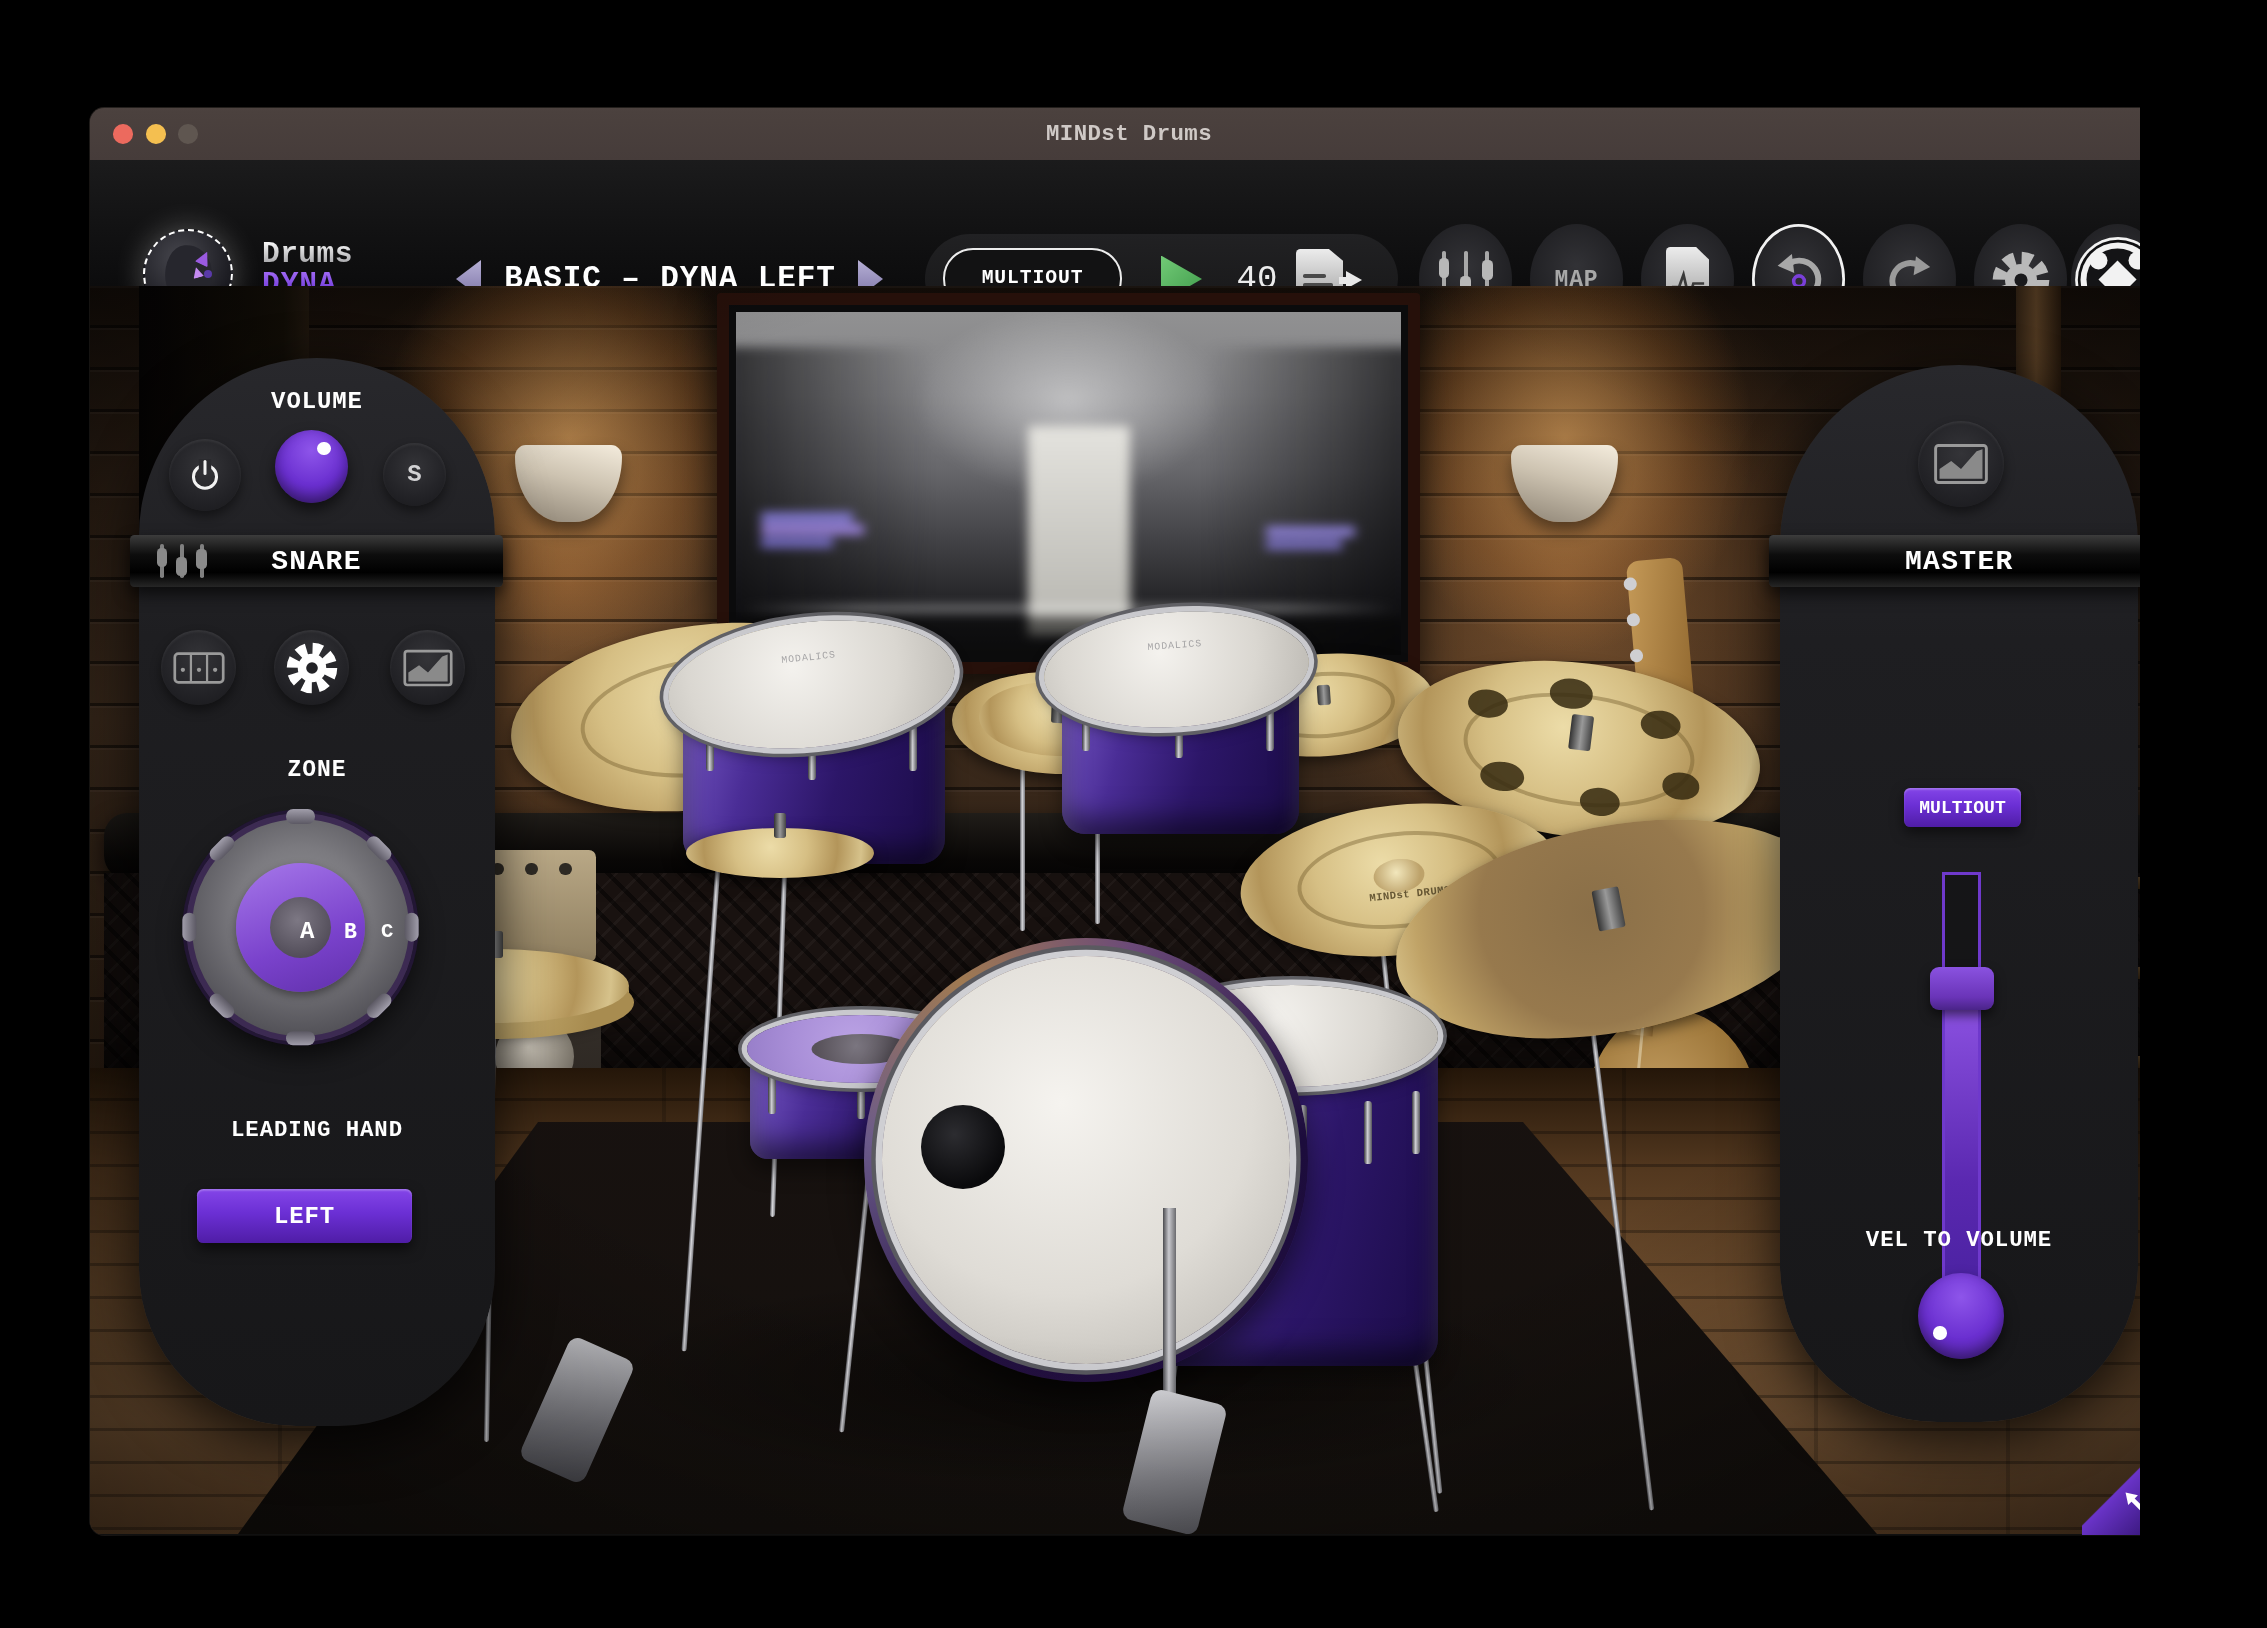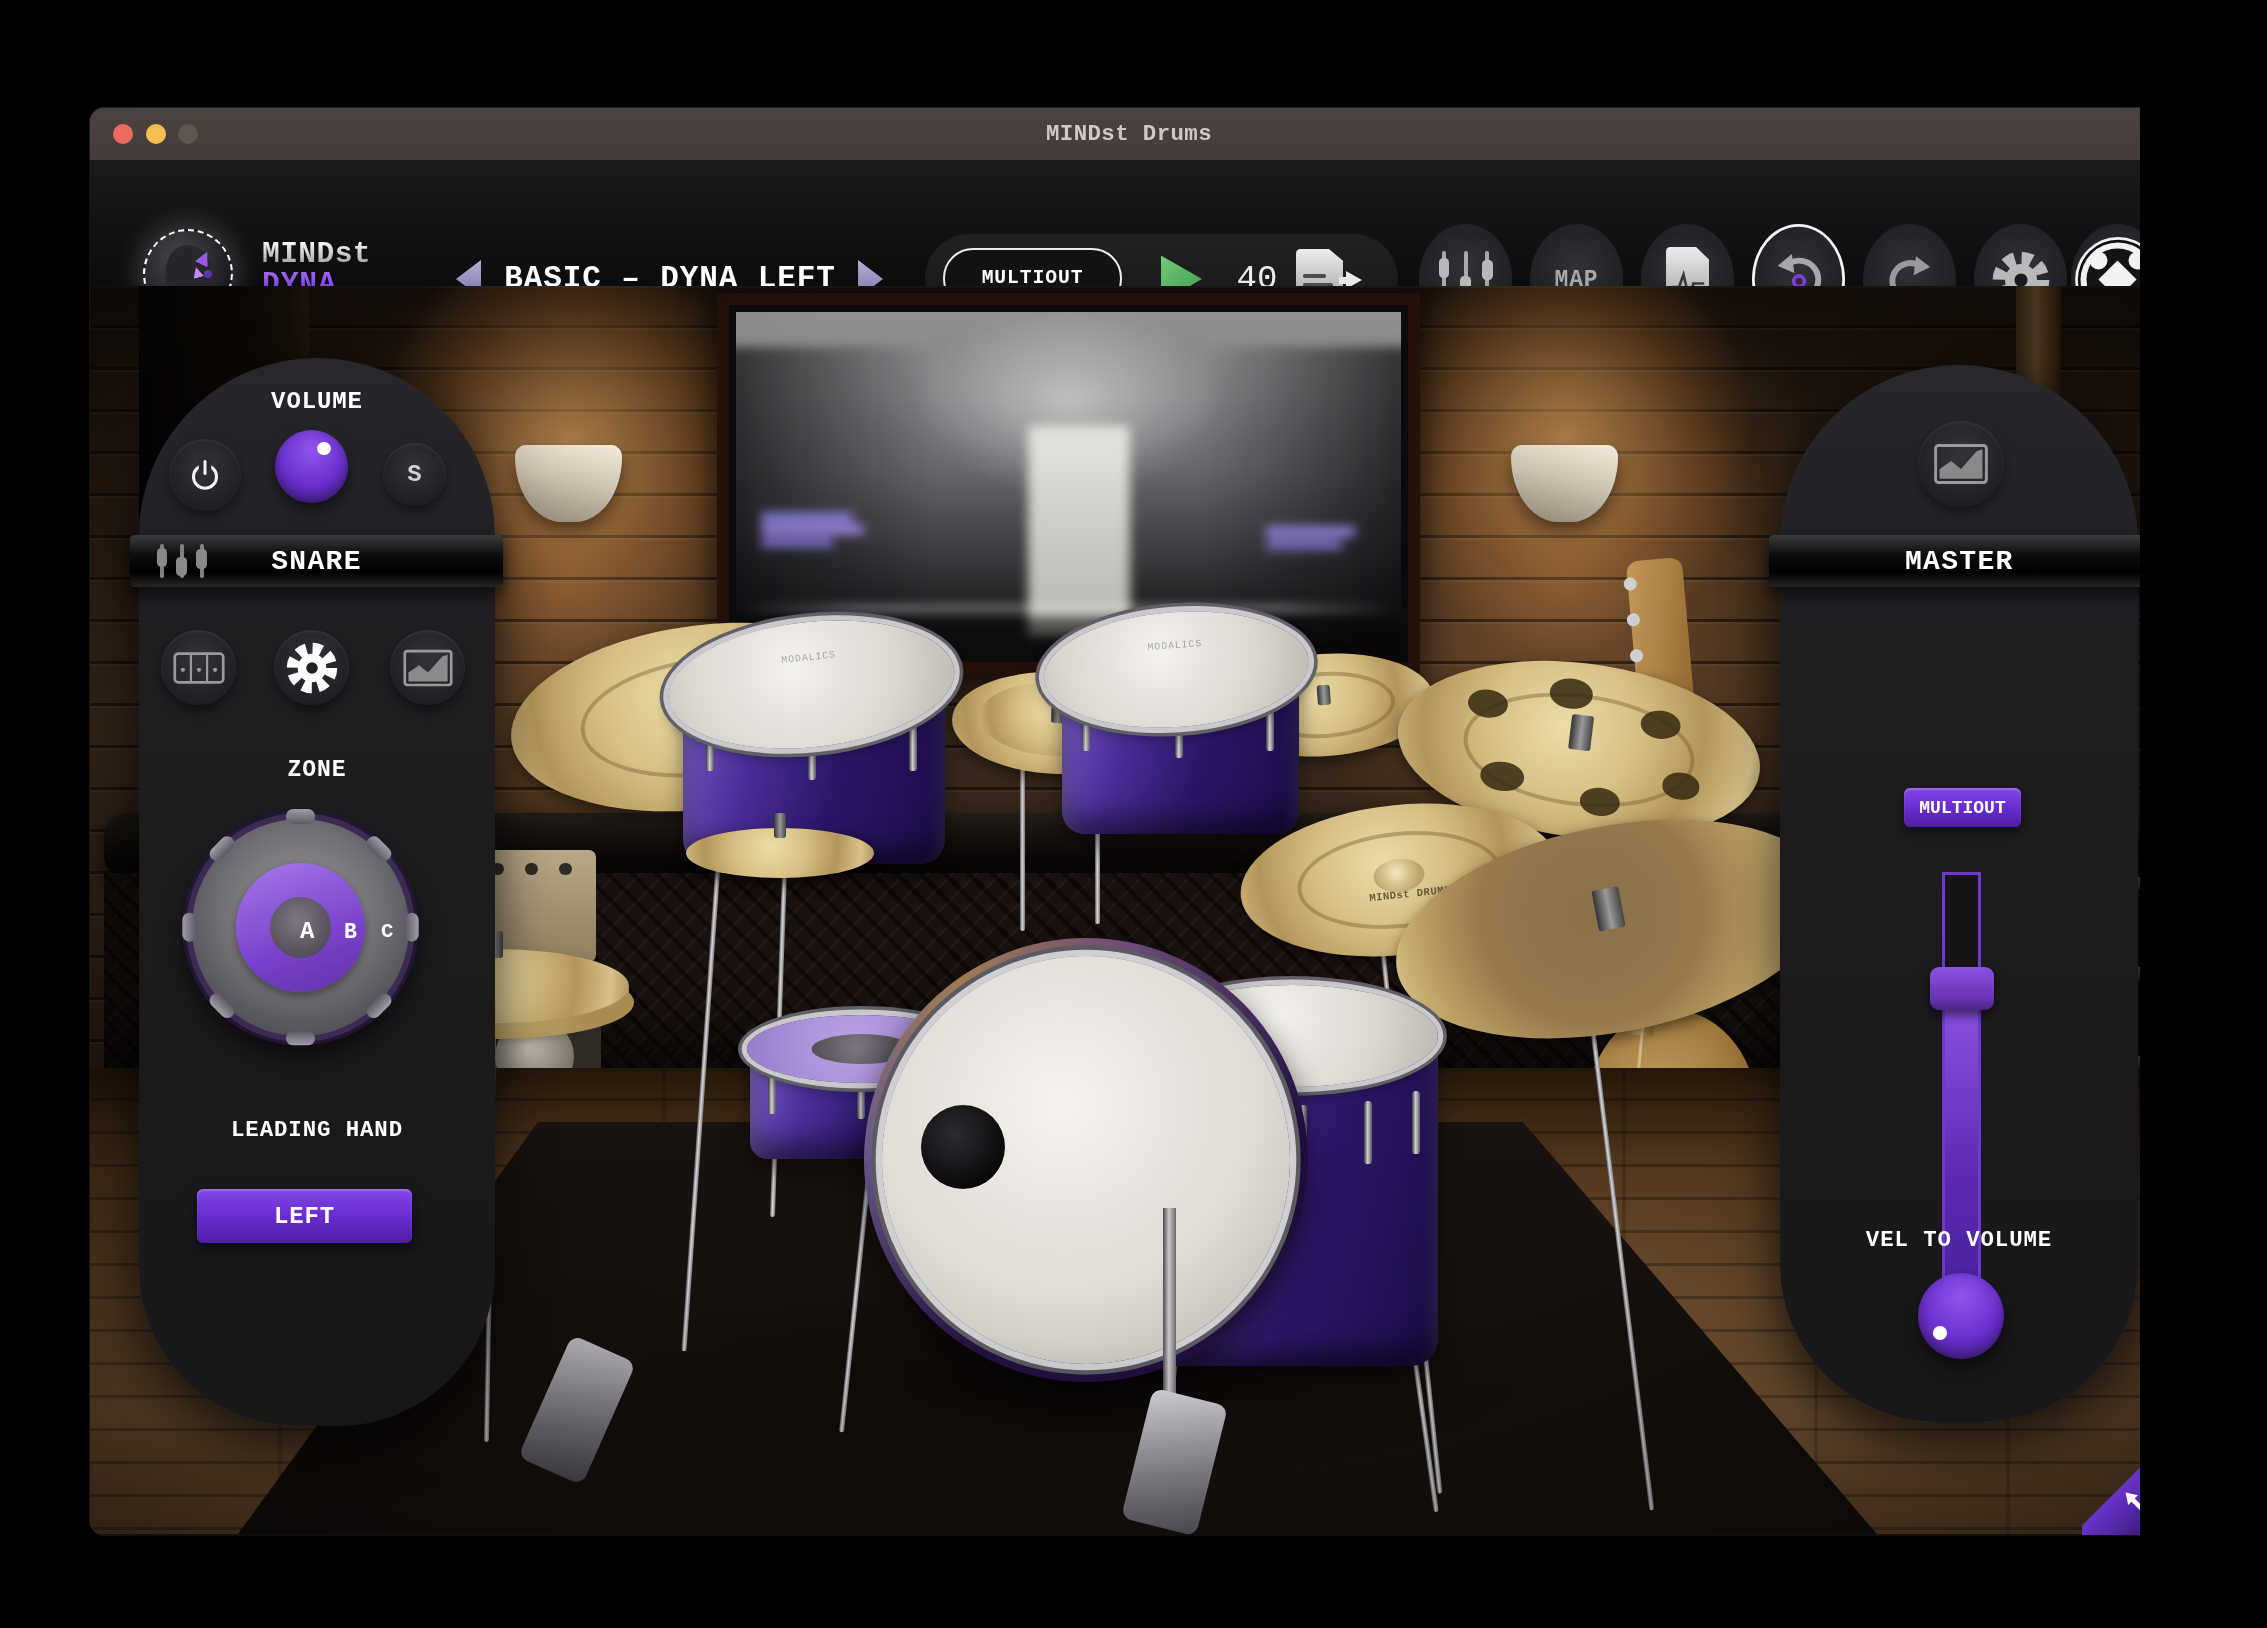--- a/index.html
+++ b/index.html
@@ -239,21 +239,21 @@
     </div>
 
     <div class="toolbar">
       <div class="logo-badge">
         <div class="brain"></div>
         <div class="spark sp1"></div>
         <div class="spark sp2"></div>
         <div class="spark sp3"></div>
       </div>
       <div class="logo-text">
-        <div class="logo-l1">MINDst</div>
+        <div class="logo-l1">Drums</div>
         <div class="logo-l2">DYNA</div>
       </div>
 
       <div class="nav-arrow nav-prev"></div>
       <div class="preset-title">BASIC – DYNA LEFT</div>
       <div class="nav-arrow nav-next"></div>
 
       <div class="pill-group">
         <div class="kit-btn">MULTIOUT</div>
         <div class="play-btn"></div>

